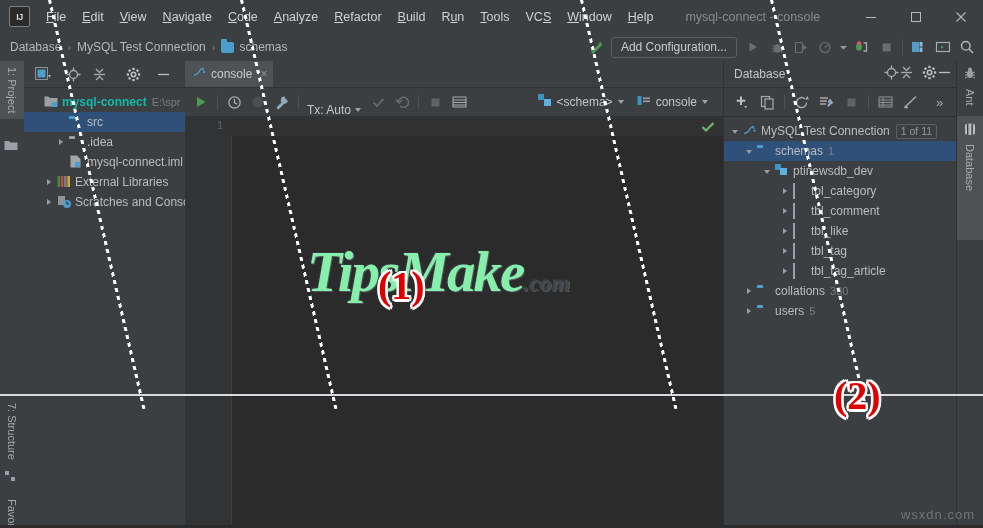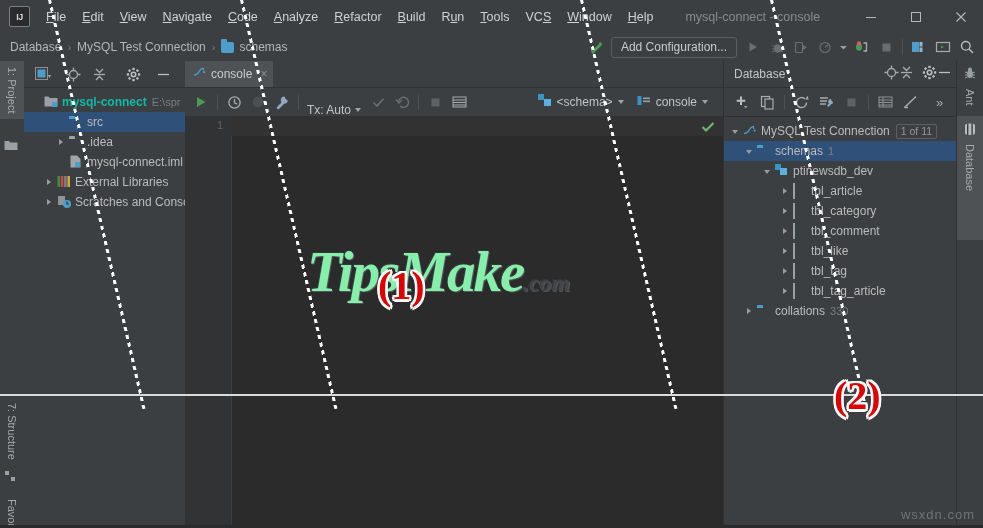--- a/index.html
+++ b/index.html
@@ -696,25 +696,20 @@
 
       <div class="trow" style="padding-left:38px;">
         <span class="arw d"></span>
         <span class="ico-sm"><span class="schemaico"></span></span>
         <span class="tlabel">ptinewsdb_dev</span>
       </div>
 
       <div class="trow" style="padding-left:56px;">
         <span class="arw r"></span>
         <span class="ico-sm"><span class="tblico"></span></span>
-        <span class="tlabel">tbl_article</span>
-      </div>
-      <div class="trow" style="padding-left:56px;">
-        <span class="arw r"></span>
-        <span class="ico-sm"><span class="tblico"></span></span>
         <span class="tlabel">tbl_category</span>
       </div>
       <div class="trow" style="padding-left:56px;">
         <span class="arw r"></span>
         <span class="ico-sm"><span class="tblico"></span></span>
         <span class="tlabel">tbl_comment</span>
       </div>
       <div class="trow" style="padding-left:56px;">
         <span class="arw r"></span>
         <span class="ico-sm"><span class="tblico"></span></span>
@@ -731,20 +726,26 @@
         <span class="tlabel">tbl_tag_article</span>
       </div>
 
       <div class="trow" style="padding-left:20px;">
         <span class="arw r"></span>
         <span class="ico-sm"><span class="fld"></span></span>
         <span class="tlabel">collations</span>
         <span class="tdim">330</span>
       </div>
 
+      <div class="trow" style="padding-left:20px;">
+        <span class="arw r"></span>
+        <span class="ico-sm"><span class="fld"></span></span>
+        <span class="tlabel">users</span>
+        <span class="tdim">5</span>
+      </div>
     </div>
   </div>
 
   <div class="stripe-right">
     <div style="position:absolute;left:6px;top:6px;">
       <svg width="14" height="13" viewBox="0 0 14 13">
           <ellipse cx="7" cy="7" rx="3" ry="4" fill="#9aa0a6"></ellipse>
           <circle cx="7" cy="2.6" r="2" fill="#9aa0a6"></circle>
           <path d="M2 5 L4.5 6 M2 8 L4.5 8 M2 11 L4.5 10 M12 5 L9.5 6 M12 8 L9.5 8 M12 11 L9.5 10" stroke="#9aa0a6" stroke-width="1"></path>
         </svg>

